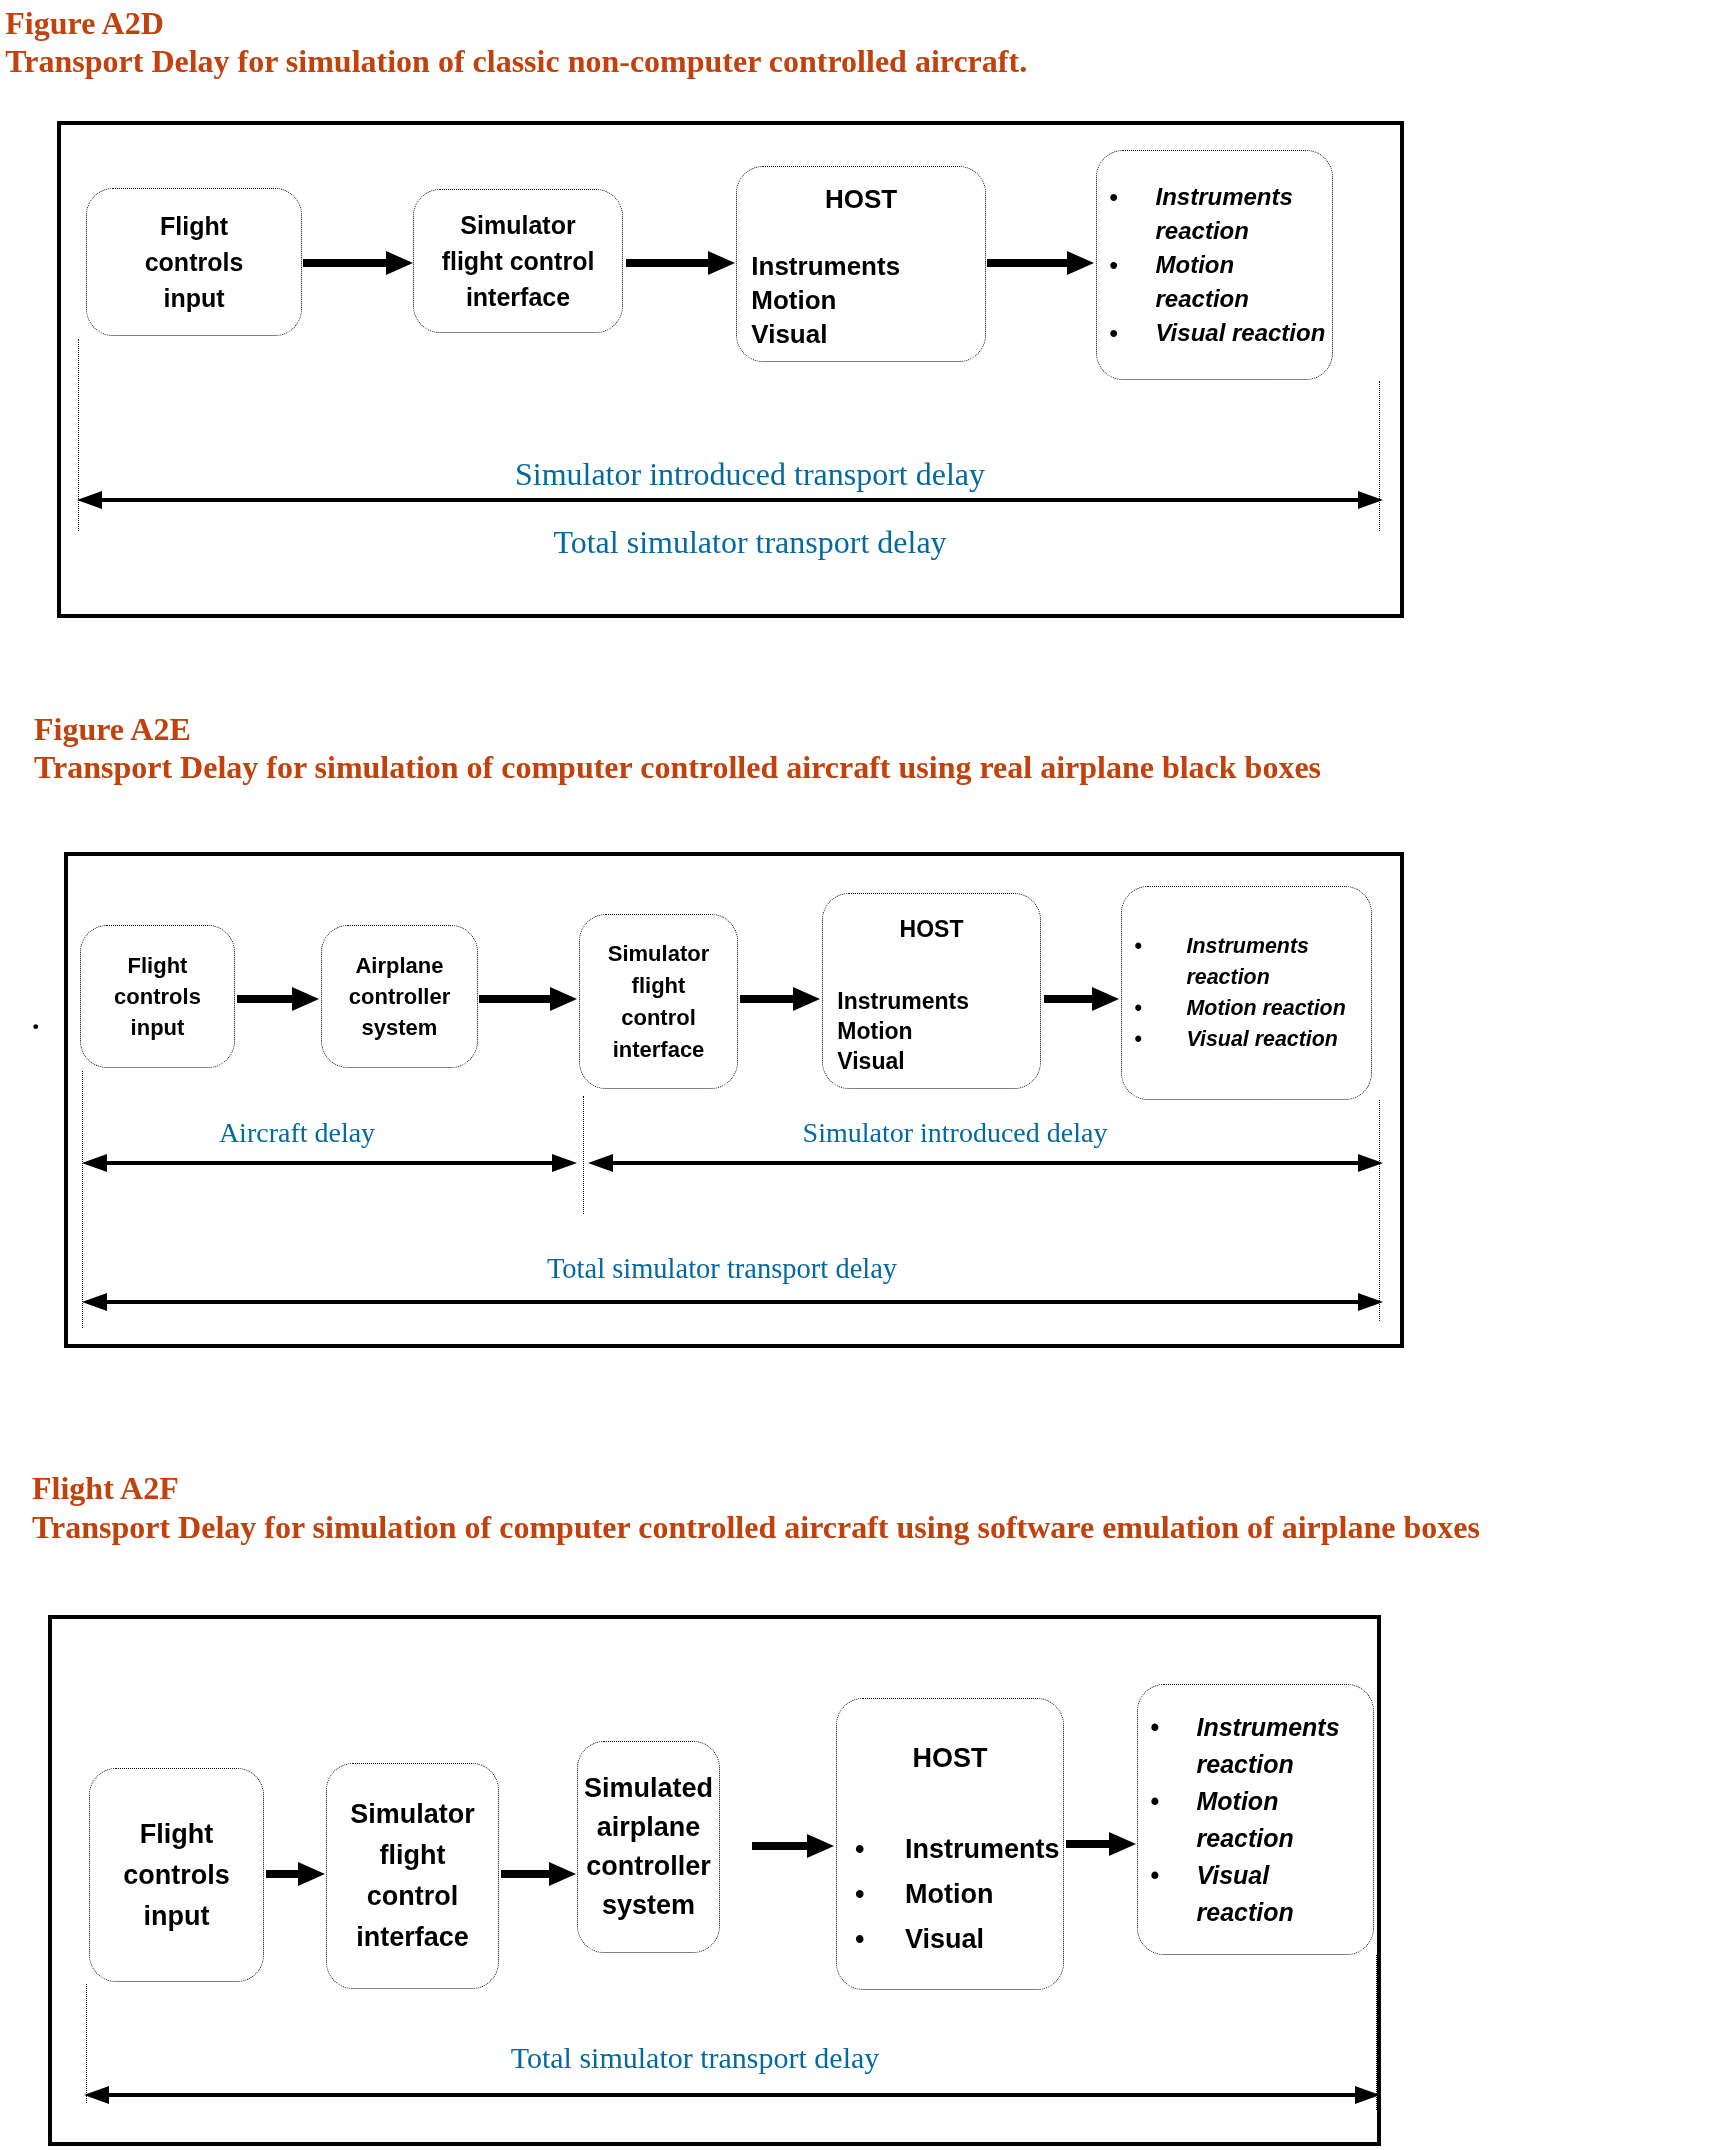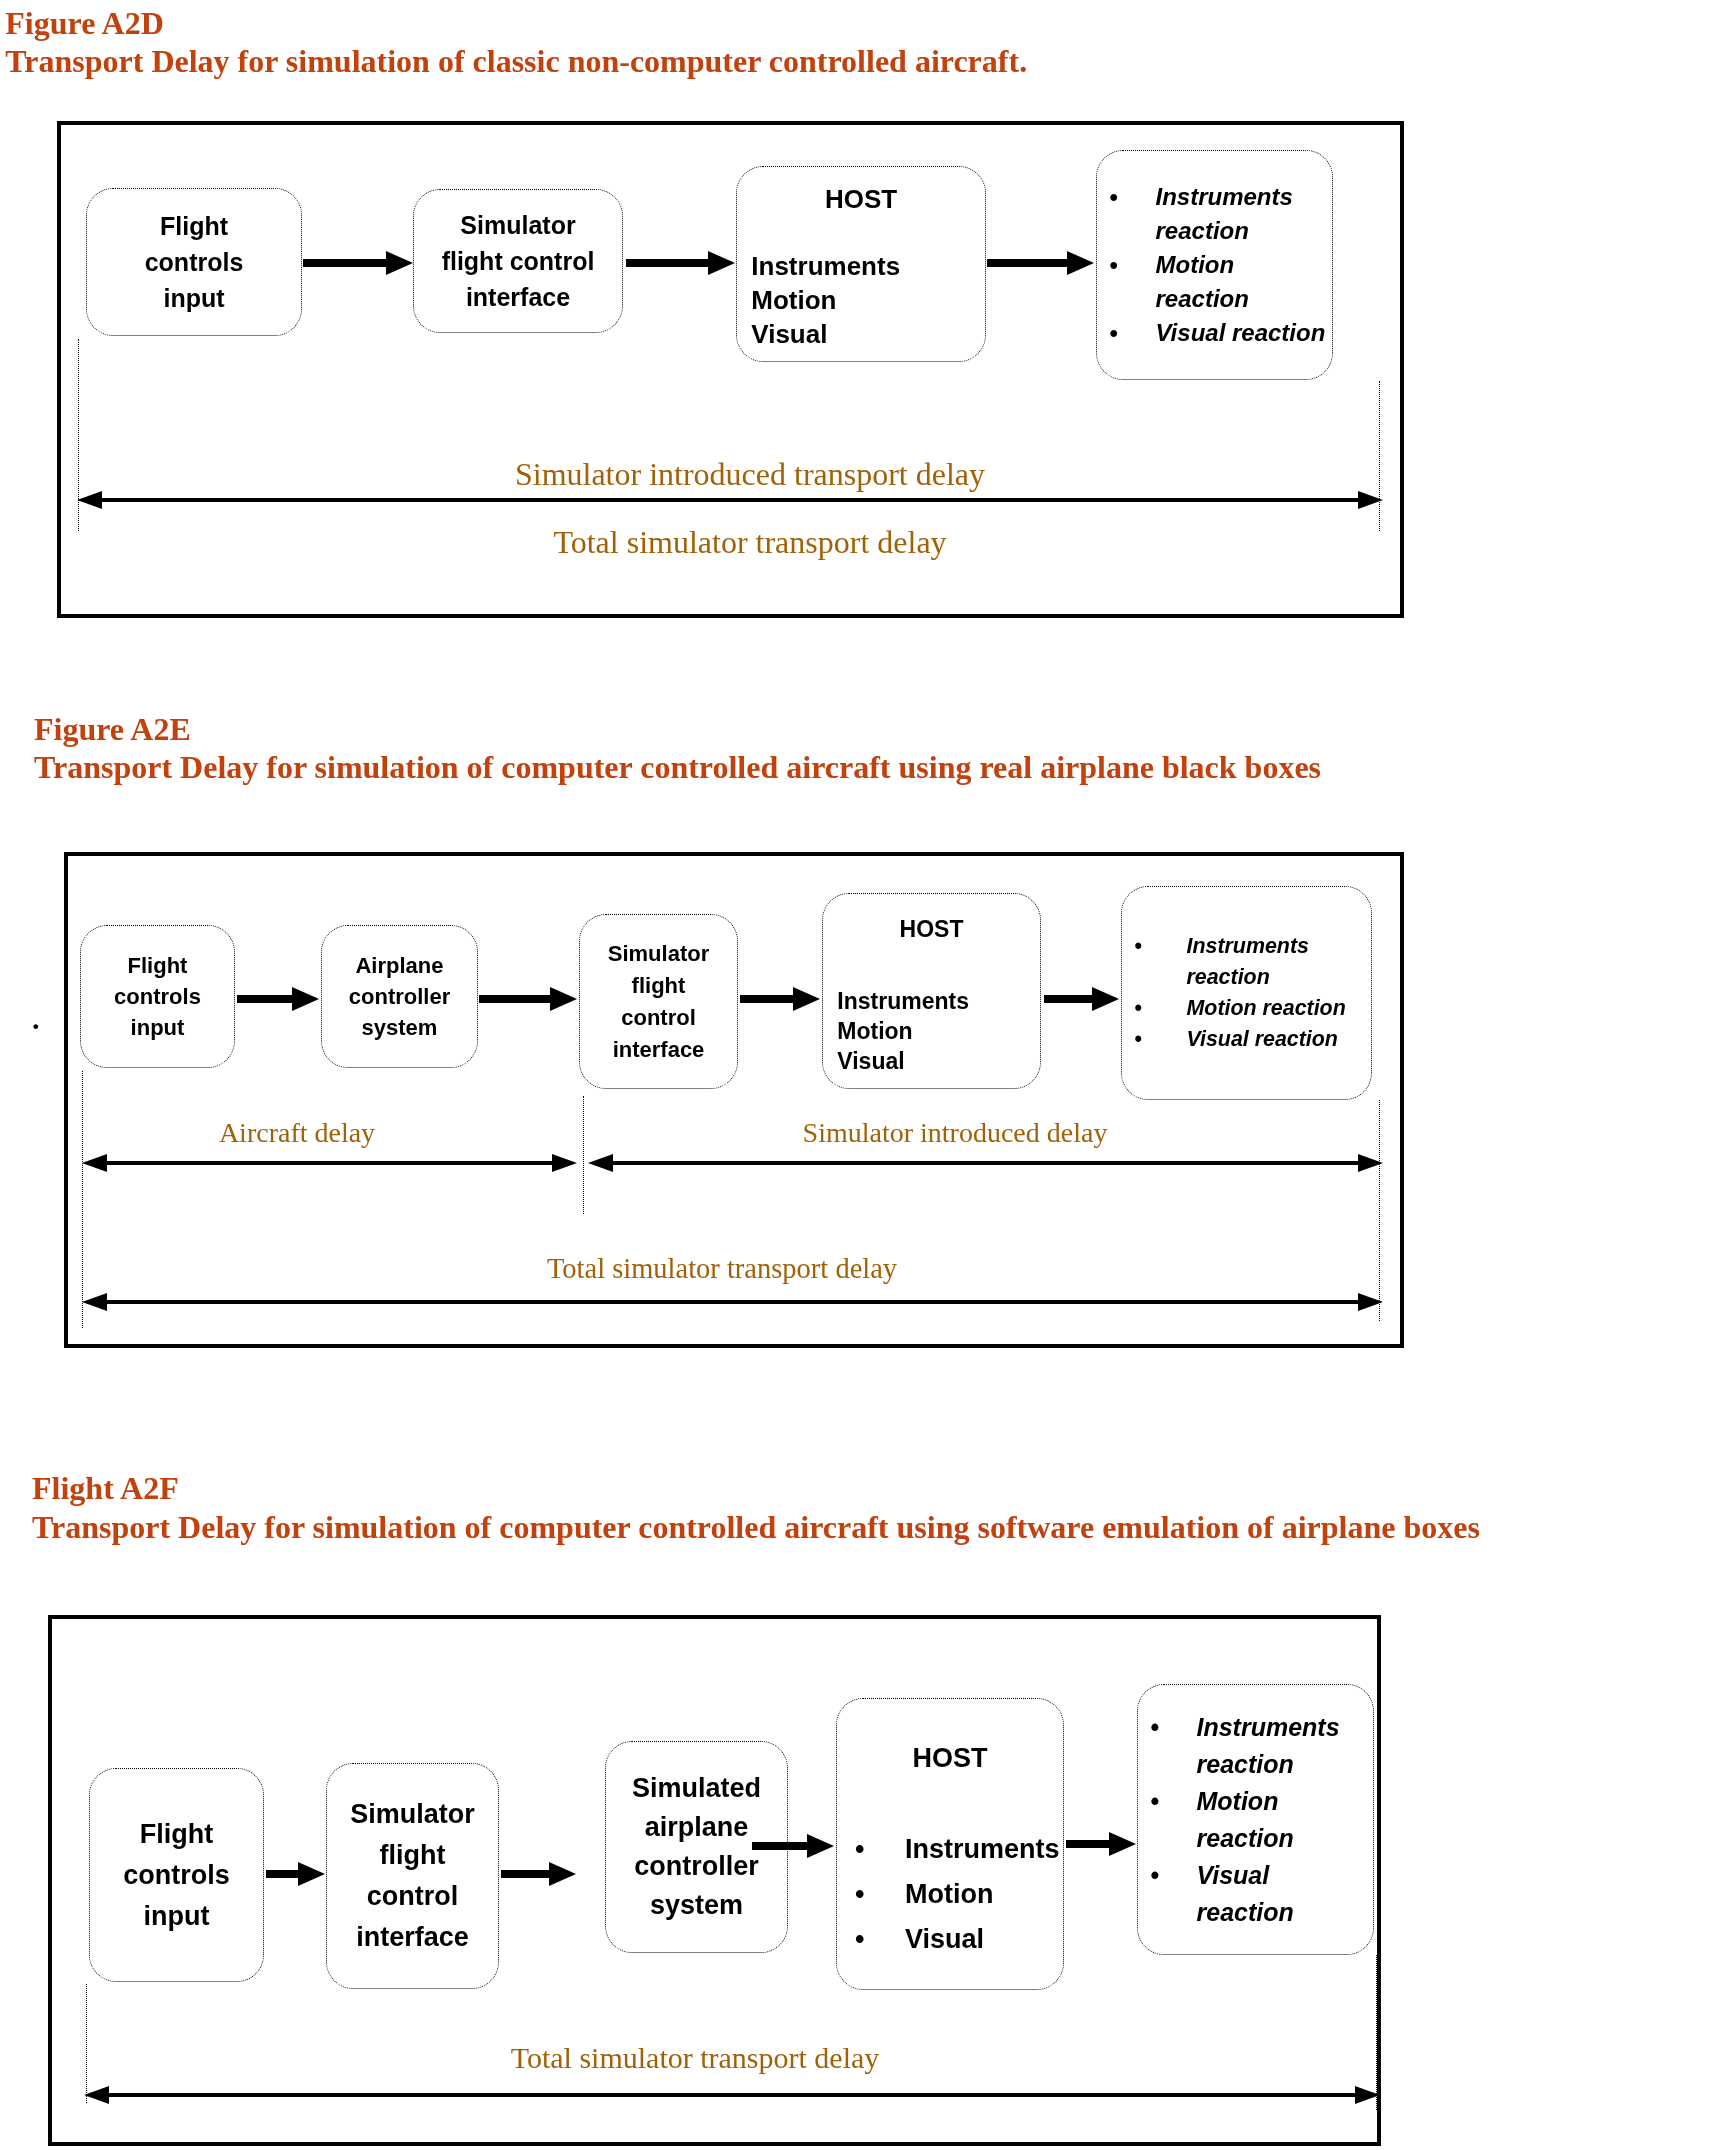--- a/index.html
+++ b/index.html
@@ -27,21 +27,21 @@
   .ar{position:absolute;display:flex;align-items:center;}
   .ar .sh{flex:1;height:8px;background:#000;}
   .ar .hd{width:0;height:0;border-top:12.5px solid transparent;border-bottom:12.5px solid transparent;border-left:27px solid #000;}
 
   .da{position:absolute;display:flex;align-items:center;}
   .da .hl{width:0;height:0;border-top:9.8px solid transparent;border-bottom:9.8px solid transparent;border-right:25px solid #000;}
   .da .sh{flex:1;height:4.5px;background:#000;}
   .da .hr{width:0;height:0;border-top:9.8px solid transparent;border-bottom:9.8px solid transparent;border-left:25px solid #000;}
 
   .dl{position:absolute;transform:translateX(-50%);white-space:nowrap;
-      font-family:"Liberation Serif",serif;color:#a16207;}
+      font-family:"Liberation Serif",serif;color:#0369a1;}
 
   .dv{position:absolute;width:0;border-left:1.8px dotted #000;}
 
   .stray{position:absolute;font-family:"Liberation Serif",serif;font-size:30px;font-weight:bold;}
 </style>
 </head>
 <body>
 
 <div id="page">
 
@@ -232,21 +232,21 @@
       <div>flight</div>
       <div>control</div>
       <div>interface</div>
     </div>
 
     <div class="ar" style="left:501px;top:1862px;width:75px;">
         <div class="sh"></div>
         <div class="hd"></div>
       </div>
 
-    <div class="fbox" style="left:605px;top:1741px;width:183px;height:212px;font-size:27px;line-height:39px;">
+    <div class="fbox" style="left:577px;top:1741px;width:143px;height:212px;font-size:27px;line-height:39px;">
       <div>Simulated</div>
       <div>airplane</div>
       <div>controller</div>
       <div>system</div>
     </div>
 
     <div class="ar" style="left:752px;top:1834px;width:82px;">
         <div class="sh"></div>
         <div class="hd"></div>
       </div>

